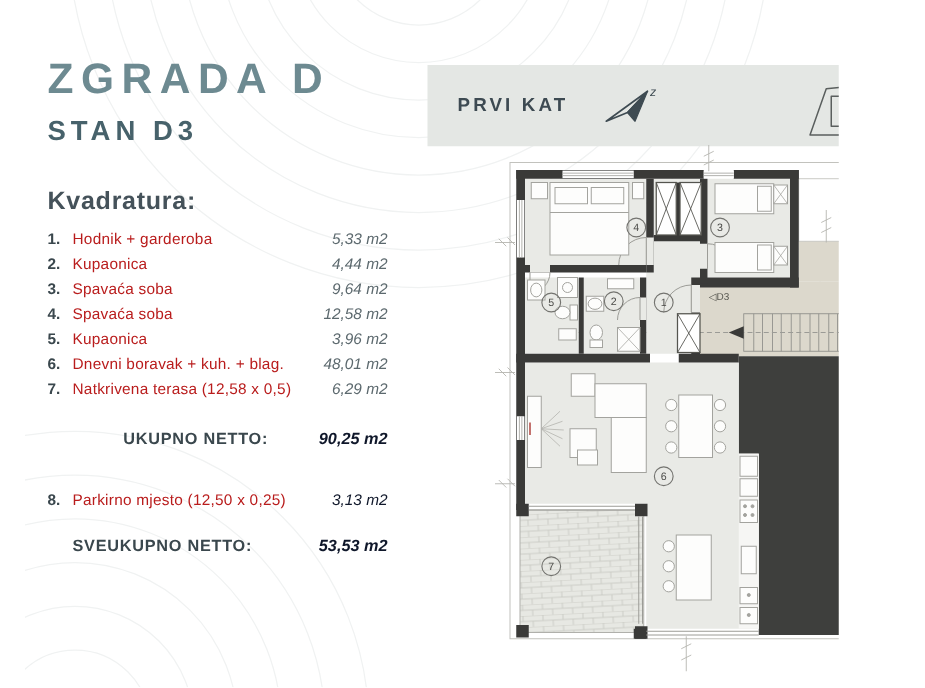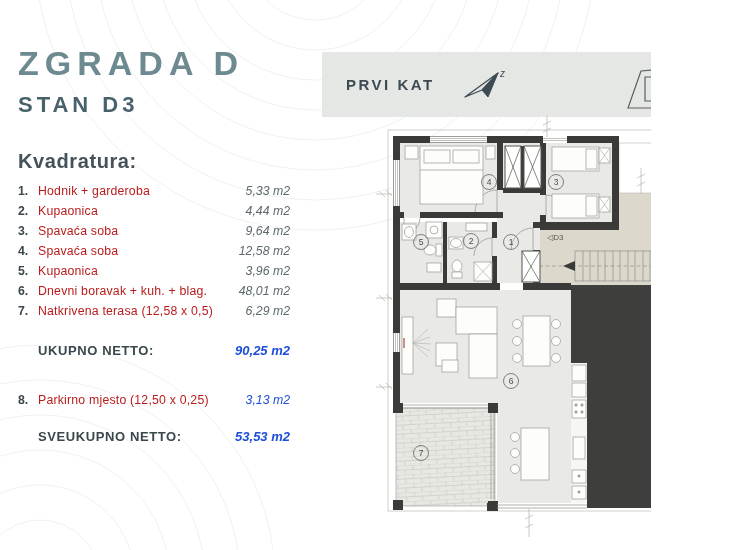--- a/index.html
+++ b/index.html
@@ -1,17 +1,17 @@
 <!DOCTYPE html>
 <html><head>
 <meta charset="utf-8">
 <style>
   html,body{margin:0;padding:0;background:#fff;}
   .page{position:relative;width:651px;height:550px;background:#ffffff;overflow:hidden;
-        font-family:"Liberation Sans",sans-serif;color:#5c696e;}
+        font-family:"Liberation Sans",sans-serif;color:#5c696e;margin-left:20px;}
   .decor{position:absolute;inset:0;z-index:0;pointer-events:none;}
   .content{position:absolute;inset:0;z-index:1;}
 
   .building-title{position:absolute;left:18px;top:44px;margin:0;font-size:34px;font-weight:800;
         letter-spacing:6px;color:#6d8a91;}
   .unit-title{position:absolute;left:18px;top:92px;margin:0;font-size:22px;font-weight:800;
         letter-spacing:4px;color:#47626b;}
 
   .floor-bar{position:absolute;left:322px;top:52px;width:418px;height:65px;background:#e4e7e4;
         display:flex;align-items:center;}
@@ -21,22 +21,22 @@
 
   .areas-heading{position:absolute;left:18px;top:150px;margin:0;font-size:20px;font-weight:800;
         letter-spacing:.6px;color:#45525a;}
   .area-list{position:absolute;left:18px;top:184px;width:272px;}
   .arow{display:flex;align-items:baseline;height:20px;font-size:12.3px;}
   .arow .num{width:20px;font-weight:800;color:#3a474d;}
   .arow .nm{flex:1;color:#b91c1c;letter-spacing:.2px;}
   .arow .val{font-style:italic;color:#5c696e;white-space:nowrap;}
   .sumrow{position:absolute;left:18px;width:272px;display:flex;align-items:baseline;}
   .sumrow .lbl{padding-left:20px;flex:1;font-size:13px;font-weight:800;letter-spacing:.6px;color:#3a474d;}
-  .sumrow .val{font-size:13px;font-weight:800;font-style:italic;color:#1d4ed8;white-space:nowrap;}
-  .subtotal{top:343px;}
+  .sumrow .val{font-size:13px;font-weight:800;font-style:italic;color:#0f172a;white-space:nowrap;}
+  .subtotal{top:343px;text-align:center;}
   .extra{top:393px;}
   .total{top:429px;}
 
   .plan{position:absolute;left:376px;top:112px;}
 </style>
 </head>
 <body>
 <div class="page">
 
 <svg class="decor" width="740" height="550" viewBox="0 0 740 550">

